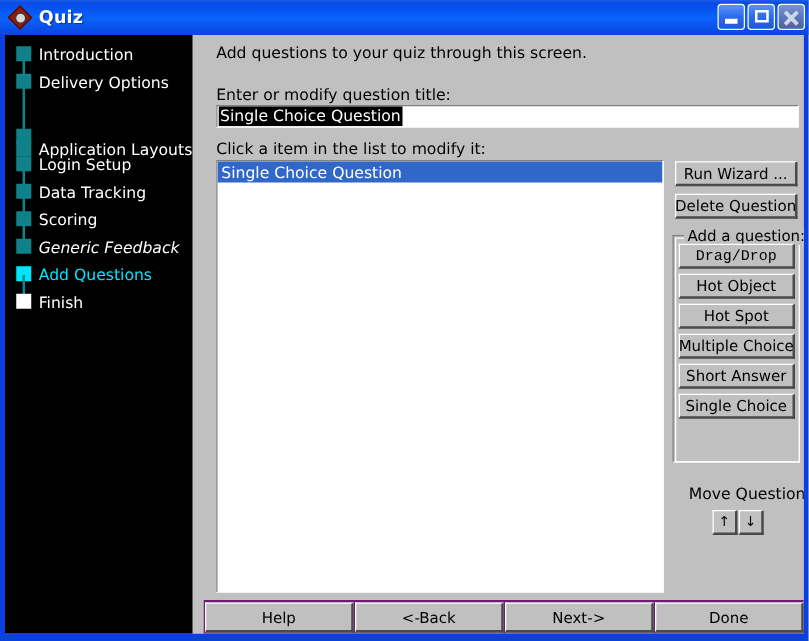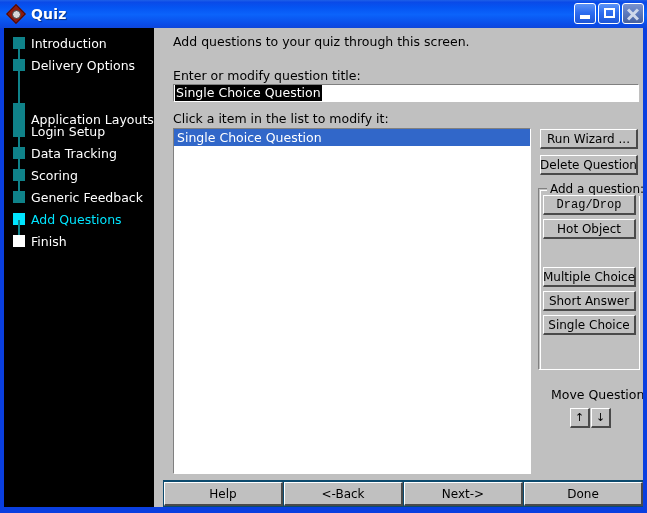--- a/index.html
+++ b/index.html
@@ -289,21 +289,21 @@
     white-space: nowrap;
   }
   #btn-move-up   { left: 407px; top: 380px; width: 20px; height: 20px; font-size: 11px; }
   #btn-move-down { left: 428px; top: 380px; width: 20px; height: 20px; font-size: 11px; }
 
   
   #bottom-bar {
     position: absolute;
     left: 159px; top: 452px;
     width: 480px; height: 27px;
-    background: #0c4a6e;
+    background: #701a75;
   }
   .bottom-btn {
     position: absolute;
     top: 2px;
     height: 24px;
     width: 119px;
   }
   #btn-help  { left: 1px; }
   #btn-back  { left: 121px; }
   #btn-next  { left: 241px; }
@@ -360,21 +360,21 @@
         <span class="nav-label">Login Setup</span>
       </div>
       <div class="nav-item" style="top:114px;text-decoration:underline;">
         <span class="nav-square"></span>
         <span class="nav-label">Data Tracking</span>
       </div>
       <div class="nav-item" style="top:136px;">
         <span class="nav-square"></span>
         <span class="nav-label">Scoring</span>
       </div>
-      <div class="nav-item" style="top:158px;">
+      <div class="nav-item" style="top:158px;font-style:italic;">
         <span class="nav-square"></span>
         <span class="nav-label">Generic Feedback</span>
       </div>
       <div class="nav-item" style="top:180px;">
         <span class="nav-square current"></span>
         <span class="nav-label current">Add Questions</span>
       </div>
       <div class="nav-connector" style="top:192px;height:22px;"></div>
       <div class="nav-item" style="top:202px;">
         <span class="nav-square last"></span>
@@ -401,20 +401,21 @@
       <button class="xp-button" id="btn-run-wizard">Run Wizard ...</button>
       <button class="xp-button" id="btn-delete-q">Delete Question</button>
 
       <div id="add-question-group">
         <span class="etch"></span>
       </div>
       <div id="add-question-group-title">Add a question:</div>
 
       <button class="xp-button group-btn" id="btn-dragdrop">Drag/Drop</button>
       <button class="xp-button group-btn" id="btn-hotobject">Hot Object</button>
+      <button class="xp-button group-btn" id="btn-hotspot">Hot Spot</button>
       <button class="xp-button group-btn" id="btn-multiplechoice">Multiple Choice</button>
       <button class="xp-button group-btn" id="btn-shortanswer">Short Answer</button>
       <button class="xp-button group-btn" id="btn-singlechoice">Single Choice</button>
 
       <div id="move-question-label">Move Question:</div>
       <button class="xp-button" id="btn-move-up">↑</button>
       <button class="xp-button" id="btn-move-down">↓</button>
     </div>
 
     <div id="bottom-bar">

